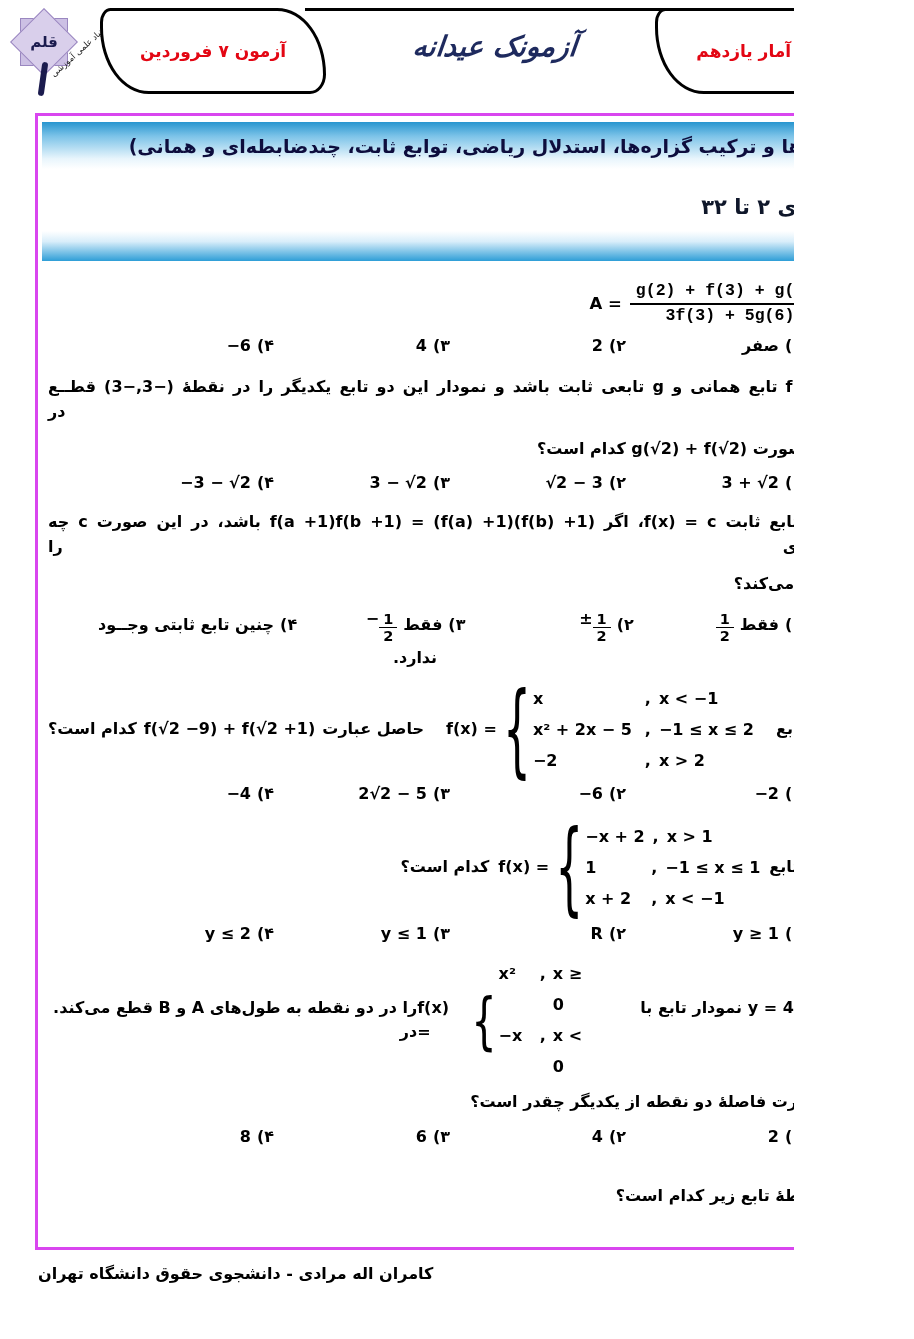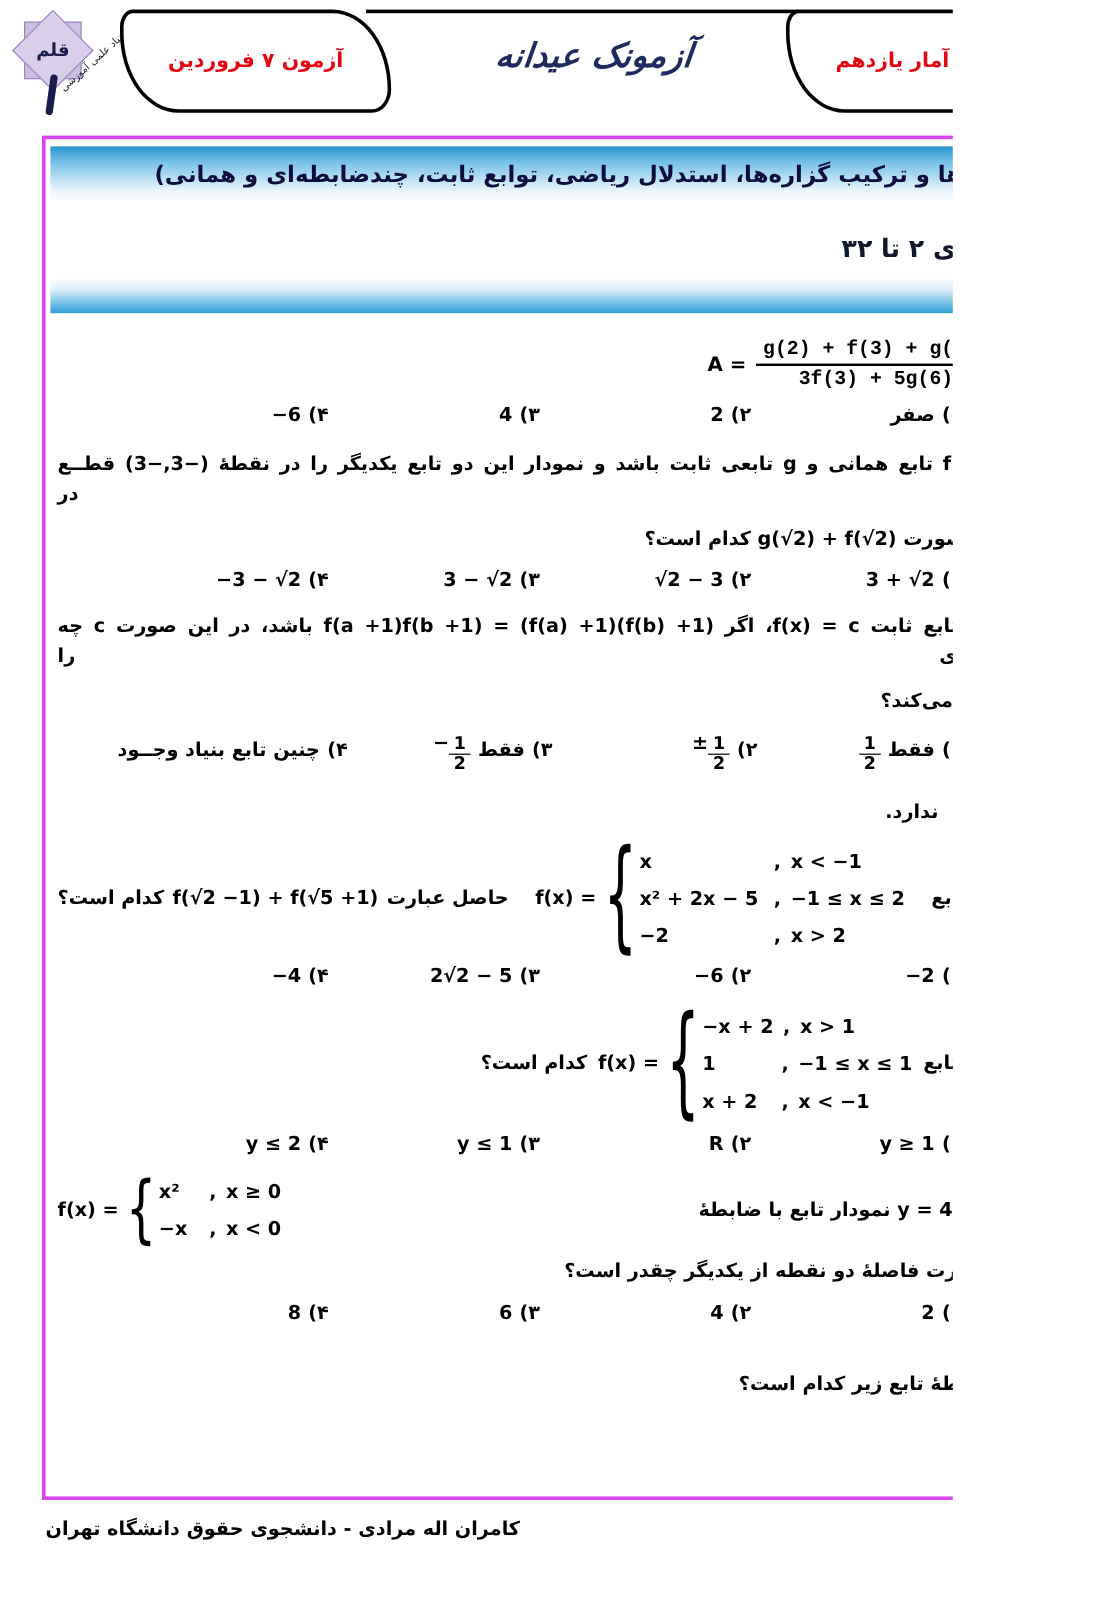--- a/index.html
+++ b/index.html
@@ -71,21 +71,21 @@
   .pw .sep{width:22px;text-align:center;}
   .pw-w .v{min-width:104px;}
   .pw-m .v{min-width:58px;}
   .pw-n .v{min-width:34px;}
 
   .qrow{display:flex;direction:rtl;align-items:center;margin-top:12px;}
   .qrow.spread{justify-content:space-between;}
   .qrow.packed{justify-content:flex-start;gap:9px;}
   .tailgrp{display:flex;direction:rtl;align-items:center;gap:7px;}
 
-  .wrapline{text-align:right;padding-left:0;padding-right:78px;margin-top:20px;}
+  .wrapline{text-align:center;padding-left:0;padding-right:78px;margin-top:2px;}
 
   
   .footer{position:absolute;top:1264px;left:38px;direction:rtl;font-weight:bold;font-size:16px;}
 </style>
 </head>
 <body>
 
 <div class="page">
 
   <div class="hdr">
@@ -196,21 +196,21 @@
           <span class="opt">
             <span class="lbl">۳)</span>
             <span>فقط</span>
             <span class="mth"><span class="sign">−</span><span class="sfrac">
                   <span class="fn">1</span>
                   <span>2</span>
                 </span></span>
           </span>
           <span class="opt">
             <span class="lbl">۴)</span>
-            <span>چنین تابع بنیاد وجــود</span>
+            <span>چنین تابع ثابتی وجــود</span>
           </span>
         </div>
         <div class="wrapline">ندارد.</div>
       </div>
 
       <div>
         <div class="qrow spread">
           <span>
             <span class="qnum">٤-</span>
             <span>در تابع</span>
@@ -231,21 +231,21 @@
                 </span>
               <span class="row">
                   <span class="v">−2</span>
                   <span class="sep">,</span>
                   <span class="c">x &gt; 2</span>
                 </span>
             </span>
           </span>
           <span class="tailgrp">
             <span>حاصل عبارت</span>
-            <span class="mth">f(√2 −1) + f(√5 +1)</span>
+            <span class="mth">f(√2 −9) + f(√2 +1)</span>
             <span>کدام است؟</span>
           </span>
         </div>
         <div class="opts" style="margin-top:6px;">
           <span class="opt">
               <span class="lbl">۱)</span>
               <span dir="auto">−2</span>
             </span>
           <span class="opt">
               <span class="lbl">۲)</span>
@@ -326,20 +326,21 @@
                   <span class="sep">,</span>
                   <span class="c">x ≥ 0</span>
                 </span>
               <span class="row">
                   <span class="v">−x</span>
                   <span class="sep">,</span>
                   <span class="c">x &lt; 0</span>
                 </span>
             </span>
           </span>
+          <span>را در دو نقطه به طول‌های A و B قطع می‌کند. در</span>
         </div>
         <div class="cont" style="padding-right:6px;margin-top:8px;">این صورت فاصلهٔ دو نقطه از یکدیگر چقدر است؟</div>
         <div class="opts" style="margin-top:10px;">
           <span class="opt">
               <span class="lbl">۱)</span>
               <span dir="auto">2</span>
             </span>
           <span class="opt">
               <span class="lbl">۲)</span>
               <span dir="auto">4</span>

